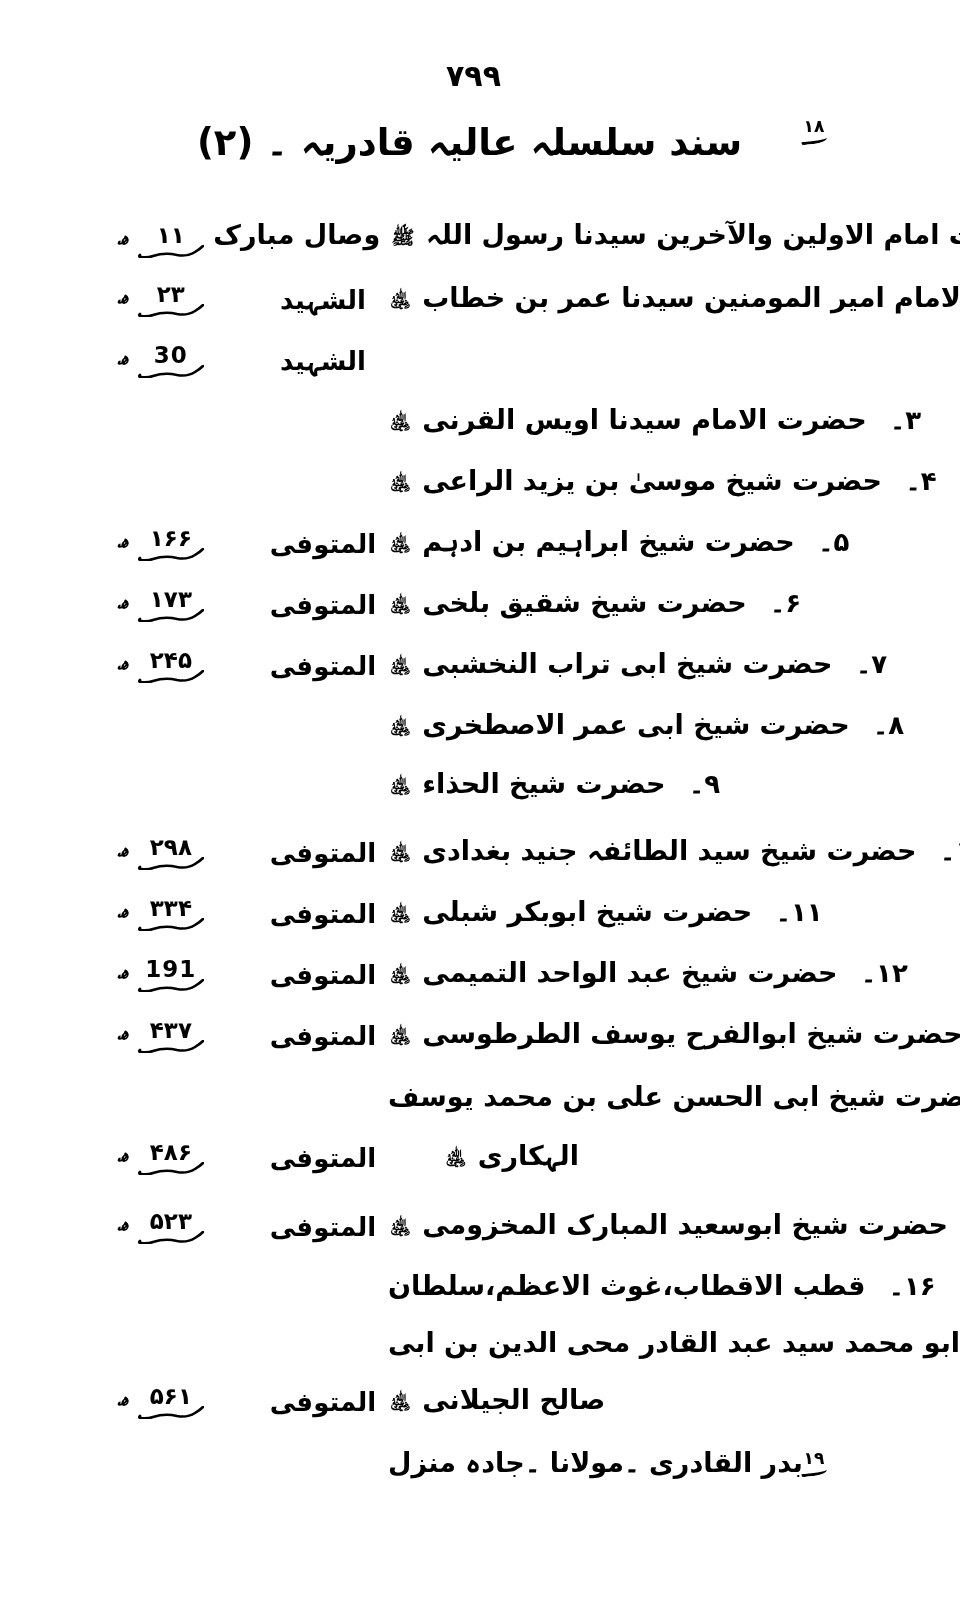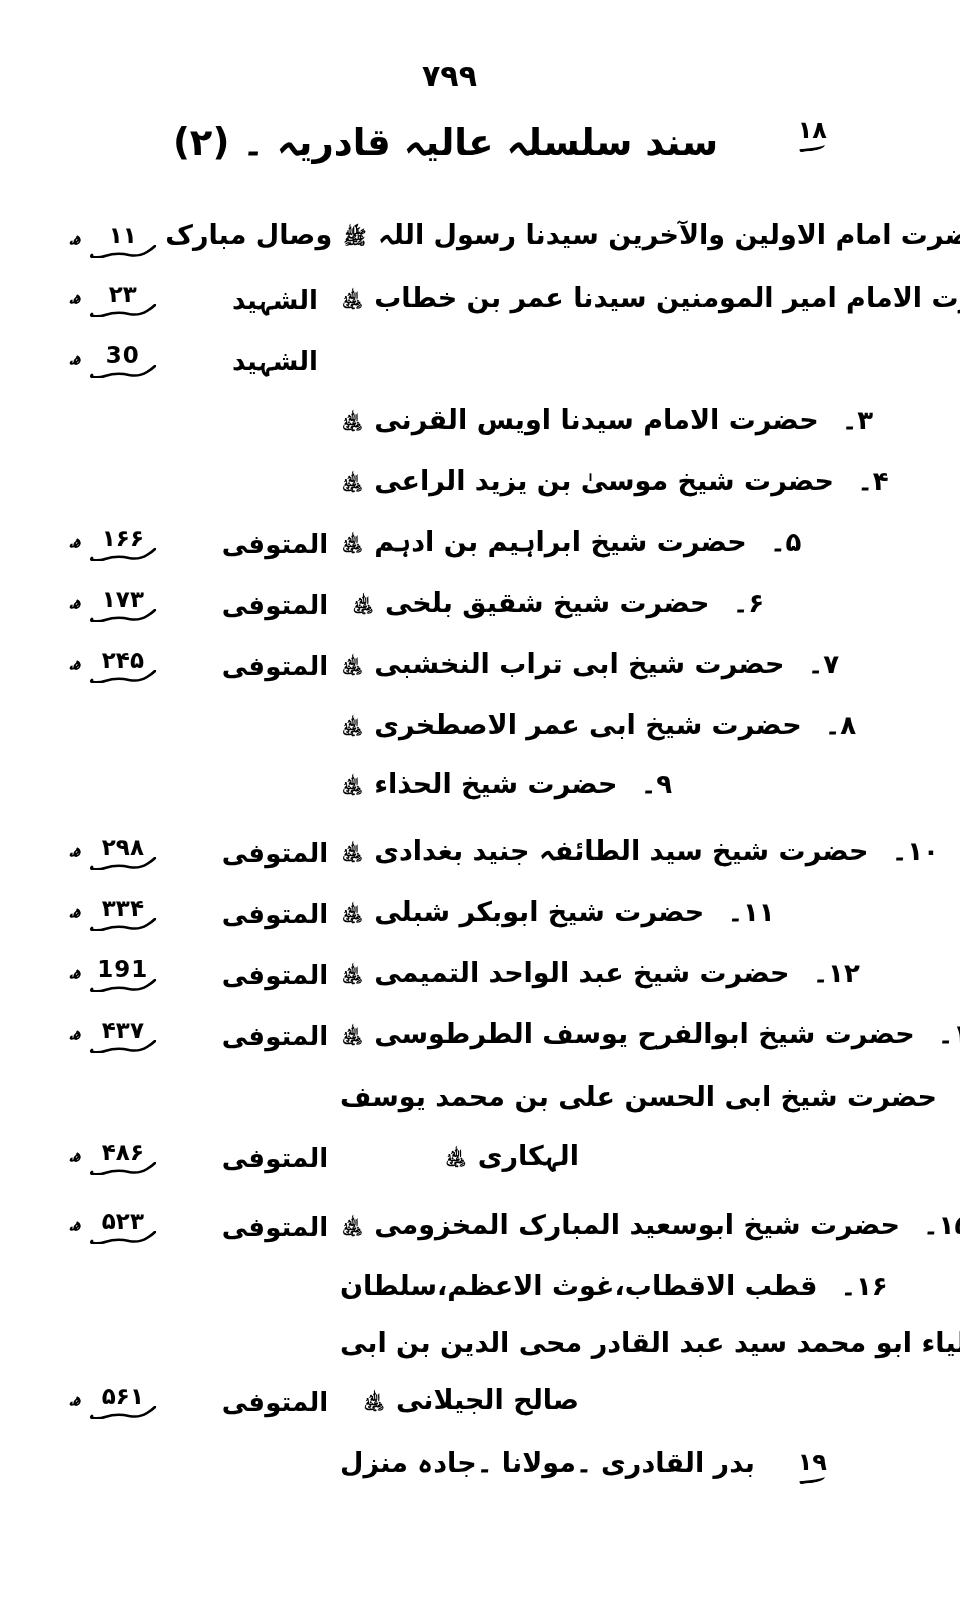--- a/index.html
+++ b/index.html
@@ -2,27 +2,27 @@
 <html lang="ur" dir="ltr"><head>
 <meta charset="utf-8">
 <style>
   html,body{margin:0;padding:0;}
   body{
     width:960px;min-height:1597px;
     background:#ffffff;color:#000000;
     font-family:"DejaVu Sans",sans-serif;
     position:relative;overflow:hidden;
   }
-  .page{width:899px;min-height:1597px;position:relative;padding-top:58px;box-sizing:border-box;}
+  .page{width:899px;min-height:1597px;position:relative;padding-top:58px;box-sizing:border-box;padding-left:48px;}
 
   .page-number{
     text-align:center;font-size:30px;font-weight:700;letter-spacing:2px;
   }
   .margin-note{
-    position:absolute;right:72px;font-size:24px;font-weight:700;line-height:1;
+    position:absolute;right:72px;font-size:17px;font-weight:700;line-height:1;
     text-align:center;
   }
   .margin-note .mn-line{display:block;width:26px;height:5px;border-bottom:3px solid #000;
     border-radius:0 0 60% 20%;transform:rotate(-6deg);margin:1px auto 0;}
   .mn-top{top:118px;}
   .mn-bottom{top:1450px;}
 
   .heading{
     text-align:center;font-size:37px;font-weight:700;direction:rtl;
     margin:28px 8px 44px 0;

